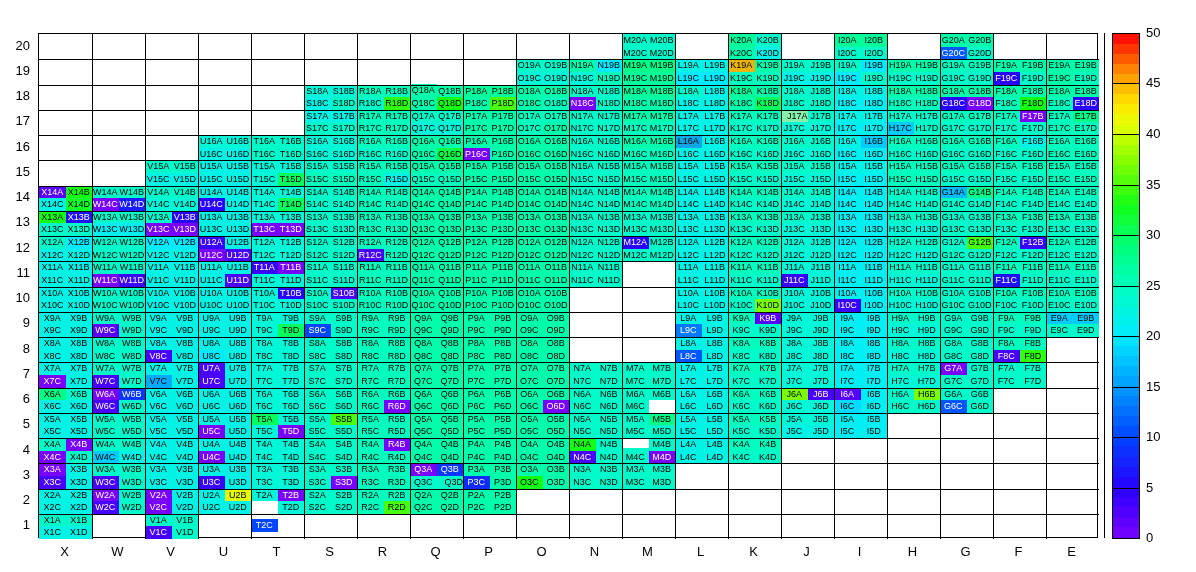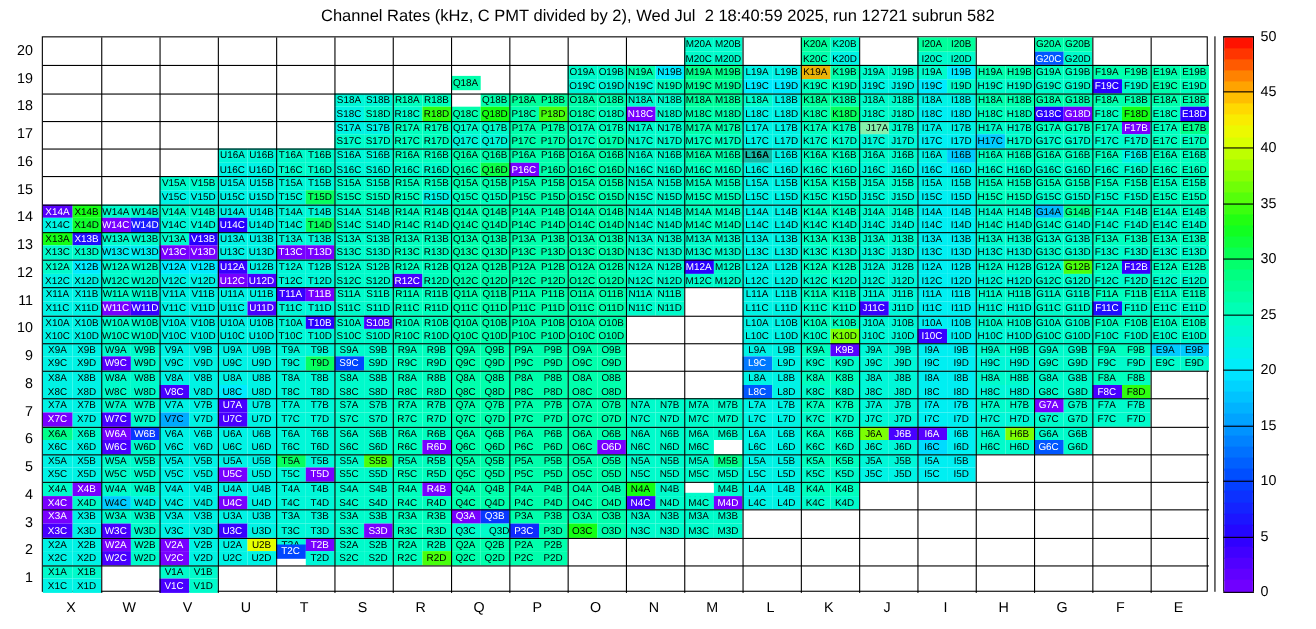--- a/index.html
+++ b/index.html
@@ -44,21 +44,20 @@
   .cseg{position:absolute;left:0;width:100%;}
   .ctick{position:absolute;left:1112px;width:28px;height:1px;background:#000;}
   .clab{position:absolute;left:1146px;font-size:13px;color:#000;font-family:"Liberation Sans",sans-serif;}
   #cbaxis{position:absolute;left:1104px;top:33px;width:1px;height:505px;background:#000;}
 </style>
 </head>
 <body>
 
 <div id="root">
 
-  <div id="title">Channel Rates (kHz, C PMT divided by 2), Wed Jul  2 18:40:59 2025, run 12721 subrun 582</div>
 
   <div id="plot">
     <div id="cells">
         <div class="cell" style="left: 583px; top: 0px; width: 26.5px; height: 12.63px; background: rgb(0, 251, 203); color: rgb(0, 0, 0); line-height: 12.63px;">M20A</div>
         <div class="cell" style="left: 609.5px; top: 0px; width: 26.5px; height: 12.63px; background: rgb(0, 251, 203); color: rgb(0, 0, 0); line-height: 12.63px;">M20B</div>
         <div class="cell" style="left: 583px; top: 12.63px; width: 26.5px; height: 12.63px; background: rgb(0, 251, 203); color: rgb(0, 0, 0); line-height: 12.63px;">M20C</div>
         <div class="cell" style="left: 609.5px; top: 12.63px; width: 26.5px; height: 12.63px; background: rgb(0, 251, 203); color: rgb(0, 0, 0); line-height: 12.63px;">M20D</div>
         <div class="cell" style="left: 689px; top: 0px; width: 26.5px; height: 12.63px; background: rgb(0, 255, 155); color: rgb(0, 0, 0); line-height: 12.63px;">K20A</div>
         <div class="cell" style="left: 715.5px; top: 0px; width: 26.5px; height: 12.63px; background: rgb(0, 251, 203); color: rgb(0, 0, 0); line-height: 12.63px;">K20B</div>
         <div class="cell" style="left: 689px; top: 12.63px; width: 26.5px; height: 12.63px; background: rgb(0, 255, 172); color: rgb(0, 0, 0); line-height: 12.63px;">K20C</div>
@@ -116,21 +115,21 @@
         <div class="cell" style="left: 1007px; top: 37.88px; width: 26.5px; height: 12.63px; background: rgb(0, 255, 172); color: rgb(0, 0, 0); line-height: 12.63px;">E19C</div>
         <div class="cell" style="left: 1033.5px; top: 37.88px; width: 26.5px; height: 12.63px; background: rgb(0, 255, 190); color: rgb(0, 0, 0); line-height: 12.63px;">E19D</div>
         <div class="cell" style="left: 265px; top: 50.5px; width: 26.5px; height: 12.63px; background: rgb(0, 247, 216); color: rgb(0, 0, 0); line-height: 12.63px;">S18A</div>
         <div class="cell" style="left: 291.5px; top: 50.5px; width: 26.5px; height: 12.63px; background: rgb(0, 247, 216); color: rgb(0, 0, 0); line-height: 12.63px;">S18B</div>
         <div class="cell" style="left: 265px; top: 63.13px; width: 26.5px; height: 12.63px; background: rgb(0, 243, 229); color: rgb(0, 0, 0); line-height: 12.63px;">S18C</div>
         <div class="cell" style="left: 291.5px; top: 63.13px; width: 26.5px; height: 12.63px; background: rgb(0, 251, 203); color: rgb(0, 0, 0); line-height: 12.63px;">S18D</div>
         <div class="cell" style="left: 318px; top: 50.5px; width: 26.5px; height: 12.63px; background: rgb(0, 255, 190); color: rgb(0, 0, 0); line-height: 12.63px;">R18A</div>
         <div class="cell" style="left: 344.5px; top: 50.5px; width: 26.5px; height: 12.63px; background: rgb(0, 255, 190); color: rgb(0, 0, 0); line-height: 12.63px;">R18B</div>
         <div class="cell" style="left: 318px; top: 63.13px; width: 26.5px; height: 12.63px; background: rgb(0, 251, 203); color: rgb(0, 0, 0); line-height: 12.63px;">R18C</div>
         <div class="cell" style="left: 344.5px; top: 63.13px; width: 26.5px; height: 12.63px; background: rgb(46, 255, 16); color: rgb(0, 0, 0); line-height: 12.63px;">R18D</div>
-        <div class="cell" style="left: 371px; top: 35px; width: 26.5px; height: 12.63px; background: rgb(0, 255, 172); color: rgb(0, 0, 0); line-height: 12.63px;">Q18A</div>
+        <div class="cell" style="left: 371px; top: 50px; width: 26.5px; height: 12.63px; background: rgb(0, 255, 172); color: rgb(0, 0, 0); line-height: 12.63px;">Q18A</div>
         <div class="cell" style="left: 397.5px; top: 50.5px; width: 26.5px; height: 12.63px; background: rgb(0, 255, 172); color: rgb(0, 0, 0); line-height: 12.63px;">Q18B</div>
         <div class="cell" style="left: 371px; top: 63.13px; width: 26.5px; height: 12.63px; background: rgb(0, 255, 172); color: rgb(0, 0, 0); line-height: 12.63px;">Q18C</div>
         <div class="cell" style="left: 397.5px; top: 63.13px; width: 26.5px; height: 12.63px; background: rgb(20, 255, 20); color: rgb(0, 0, 0); line-height: 12.63px;">Q18D</div>
         <div class="cell" style="left: 424px; top: 50.5px; width: 26.5px; height: 12.63px; background: rgb(0, 255, 155); color: rgb(0, 0, 0); line-height: 12.63px;">P18A</div>
         <div class="cell" style="left: 450.5px; top: 50.5px; width: 26.5px; height: 12.63px; background: rgb(0, 255, 155); color: rgb(0, 0, 0); line-height: 12.63px;">P18B</div>
         <div class="cell" style="left: 424px; top: 63.13px; width: 26.5px; height: 12.63px; background: rgb(0, 255, 172); color: rgb(0, 0, 0); line-height: 12.63px;">P18C</div>
         <div class="cell" style="left: 450.5px; top: 63.13px; width: 26.5px; height: 12.63px; background: rgb(72, 255, 12); color: rgb(0, 0, 0); line-height: 12.63px;">P18D</div>
         <div class="cell" style="left: 477px; top: 50.5px; width: 26.5px; height: 12.63px; background: rgb(0, 255, 172); color: rgb(0, 0, 0); line-height: 12.63px;">O18A</div>
         <div class="cell" style="left: 503.5px; top: 50.5px; width: 26.5px; height: 12.63px; background: rgb(0, 255, 172); color: rgb(0, 0, 0); line-height: 12.63px;">O18B</div>
         <div class="cell" style="left: 477px; top: 63.13px; width: 26.5px; height: 12.63px; background: rgb(0, 255, 172); color: rgb(0, 0, 0); line-height: 12.63px;">O18C</div>
@@ -264,21 +263,21 @@
         <div class="cell" style="left: 477px; top: 113.63px; width: 26.5px; height: 12.63px; background: rgb(0, 255, 172); color: rgb(0, 0, 0); line-height: 12.63px;">O16C</div>
         <div class="cell" style="left: 503.5px; top: 113.63px; width: 26.5px; height: 12.63px; background: rgb(0, 255, 172); color: rgb(0, 0, 0); line-height: 12.63px;">O16D</div>
         <div class="cell" style="left: 530px; top: 101px; width: 26.5px; height: 12.63px; background: rgb(0, 251, 203); color: rgb(0, 0, 0); line-height: 12.63px;">N16A</div>
         <div class="cell" style="left: 556.5px; top: 101px; width: 26.5px; height: 12.63px; background: rgb(0, 251, 203); color: rgb(0, 0, 0); line-height: 12.63px;">N16B</div>
         <div class="cell" style="left: 530px; top: 113.63px; width: 26.5px; height: 12.63px; background: rgb(0, 251, 203); color: rgb(0, 0, 0); line-height: 12.63px;">N16C</div>
         <div class="cell" style="left: 556.5px; top: 113.63px; width: 26.5px; height: 12.63px; background: rgb(0, 251, 203); color: rgb(0, 0, 0); line-height: 12.63px;">N16D</div>
         <div class="cell" style="left: 583px; top: 101px; width: 26.5px; height: 12.63px; background: rgb(0, 255, 172); color: rgb(0, 0, 0); line-height: 12.63px;">M16A</div>
         <div class="cell" style="left: 609.5px; top: 101px; width: 26.5px; height: 12.63px; background: rgb(0, 255, 172); color: rgb(0, 0, 0); line-height: 12.63px;">M16B</div>
         <div class="cell" style="left: 583px; top: 113.63px; width: 26.5px; height: 12.63px; background: rgb(0, 255, 190); color: rgb(0, 0, 0); line-height: 12.63px;">M16C</div>
         <div class="cell" style="left: 609.5px; top: 113.63px; width: 26.5px; height: 12.63px; background: rgb(0, 255, 190); color: rgb(0, 0, 0); line-height: 12.63px;">M16D</div>
-        <div class="cell" style="left: 636px; top: 101px; width: 26.5px; height: 12.63px; background: #14b8a6; color: rgb(0, 0, 0); line-height: 12.63px; font-weight: bold;">L16A</div>
+        <div class="cell" style="left: 636px; top: 101px; width: 26.5px; height: 12.63px; background: #0ea5e9; color: rgb(0, 0, 0); line-height: 12.63px;">L16A</div>
         <div class="cell" style="left: 662.5px; top: 101px; width: 26.5px; height: 12.63px; background: rgb(0, 243, 229); color: rgb(0, 0, 0); line-height: 12.63px;">L16B</div>
         <div class="cell" style="left: 636px; top: 113.63px; width: 26.5px; height: 12.63px; background: rgb(0, 243, 229); color: rgb(0, 0, 0); line-height: 12.63px;">L16C</div>
         <div class="cell" style="left: 662.5px; top: 113.63px; width: 26.5px; height: 12.63px; background: rgb(0, 243, 229); color: rgb(0, 0, 0); line-height: 12.63px;">L16D</div>
         <div class="cell" style="left: 689px; top: 101px; width: 26.5px; height: 12.63px; background: rgb(0, 255, 190); color: rgb(0, 0, 0); line-height: 12.63px;">K16A</div>
         <div class="cell" style="left: 715.5px; top: 101px; width: 26.5px; height: 12.63px; background: rgb(0, 255, 190); color: rgb(0, 0, 0); line-height: 12.63px;">K16B</div>
         <div class="cell" style="left: 689px; top: 113.63px; width: 26.5px; height: 12.63px; background: rgb(0, 251, 203); color: rgb(0, 0, 0); line-height: 12.63px;">K16C</div>
         <div class="cell" style="left: 715.5px; top: 113.63px; width: 26.5px; height: 12.63px; background: rgb(0, 251, 203); color: rgb(0, 0, 0); line-height: 12.63px;">K16D</div>
         <div class="cell" style="left: 742px; top: 101px; width: 26.5px; height: 12.63px; background: rgb(0, 251, 203); color: rgb(0, 0, 0); line-height: 12.63px;">J16A</div>
         <div class="cell" style="left: 768.5px; top: 101px; width: 26.5px; height: 12.63px; background: rgb(0, 251, 203); color: rgb(0, 0, 0); line-height: 12.63px;">J16B</div>
         <div class="cell" style="left: 742px; top: 113.63px; width: 26.5px; height: 12.63px; background: rgb(0, 247, 216); color: rgb(0, 0, 0); line-height: 12.63px;">J16C</div>
@@ -1230,21 +1229,21 @@
         <div class="cell" style="left: 106px; top: 454.5px; width: 26.5px; height: 12.63px; background: rgb(120, 0, 255); color: rgb(255, 255, 255); line-height: 12.63px;">V2A</div>
         <div class="cell" style="left: 132.5px; top: 454.5px; width: 26.5px; height: 12.63px; background: rgb(0, 243, 229); color: rgb(0, 0, 0); line-height: 12.63px;">V2B</div>
         <div class="cell" style="left: 106px; top: 467.13px; width: 26.5px; height: 12.63px; background: rgb(120, 0, 255); color: rgb(255, 255, 255); line-height: 12.63px;">V2C</div>
         <div class="cell" style="left: 132.5px; top: 467.13px; width: 26.5px; height: 12.63px; background: rgb(0, 243, 229); color: rgb(0, 0, 0); line-height: 12.63px;">V2D</div>
         <div class="cell" style="left: 159px; top: 454.5px; width: 26.5px; height: 12.63px; background: rgb(0, 243, 229); color: rgb(0, 0, 0); line-height: 12.63px;">U2A</div>
         <div class="cell" style="left: 185.5px; top: 454.5px; width: 26.5px; height: 12.63px; background: rgb(230, 255, 0); color: rgb(0, 0, 0); line-height: 12.63px;">U2B</div>
         <div class="cell" style="left: 159px; top: 467.13px; width: 26.5px; height: 12.63px; background: rgb(0, 243, 229); color: rgb(0, 0, 0); line-height: 12.63px;">U2C</div>
         <div class="cell" style="left: 185.5px; top: 467.13px; width: 26.5px; height: 12.63px; background: rgb(0, 243, 229); color: rgb(0, 0, 0); line-height: 12.63px;">U2D</div>
         <div class="cell" style="left: 212px; top: 454.5px; width: 26.5px; height: 12.63px; background: rgb(0, 247, 216); color: rgb(0, 0, 0); line-height: 12.63px;">T2A</div>
         <div class="cell" style="left: 238.5px; top: 454.5px; width: 26.5px; height: 12.63px; background: rgb(120, 0, 255); color: rgb(255, 255, 255); line-height: 12.63px;">T2B</div>
-        <div class="cell" style="left: 212px; top: 461px; width: 26.5px; height: 12.63px; background: rgb(0, 70, 255); color: rgb(255, 255, 255); line-height: 12.63px;">T2C</div>
+        <div class="cell" style="left: 212px; top: 485px; width: 26.5px; height: 12.63px; background: rgb(0, 70, 255); color: rgb(255, 255, 255); line-height: 12.63px;">T2C</div>
         <div class="cell" style="left: 238.5px; top: 467.13px; width: 26.5px; height: 12.63px; background: rgb(0, 247, 216); color: rgb(0, 0, 0); line-height: 12.63px;">T2D</div>
         <div class="cell" style="left: 265px; top: 454.5px; width: 26.5px; height: 12.63px; background: rgb(0, 251, 203); color: rgb(0, 0, 0); line-height: 12.63px;">S2A</div>
         <div class="cell" style="left: 291.5px; top: 454.5px; width: 26.5px; height: 12.63px; background: rgb(0, 251, 203); color: rgb(0, 0, 0); line-height: 12.63px;">S2B</div>
         <div class="cell" style="left: 265px; top: 467.13px; width: 26.5px; height: 12.63px; background: rgb(0, 251, 203); color: rgb(0, 0, 0); line-height: 12.63px;">S2C</div>
         <div class="cell" style="left: 291.5px; top: 467.13px; width: 26.5px; height: 12.63px; background: rgb(0, 251, 203); color: rgb(0, 0, 0); line-height: 12.63px;">S2D</div>
         <div class="cell" style="left: 318px; top: 454.5px; width: 26.5px; height: 12.63px; background: rgb(0, 255, 190); color: rgb(0, 0, 0); line-height: 12.63px;">R2A</div>
         <div class="cell" style="left: 344.5px; top: 454.5px; width: 26.5px; height: 12.63px; background: rgb(0, 255, 190); color: rgb(0, 0, 0); line-height: 12.63px;">R2B</div>
         <div class="cell" style="left: 318px; top: 467.13px; width: 26.5px; height: 12.63px; background: rgb(0, 255, 190); color: rgb(0, 0, 0); line-height: 12.63px;">R2C</div>
         <div class="cell" style="left: 344.5px; top: 467.13px; width: 26.5px; height: 12.63px; background: rgb(72, 255, 12); color: rgb(0, 0, 0); line-height: 12.63px;">R2D</div>
         <div class="cell" style="left: 371px; top: 454.5px; width: 26.5px; height: 12.63px; background: rgb(0, 255, 172); color: rgb(0, 0, 0); line-height: 12.63px;">Q2A</div>

